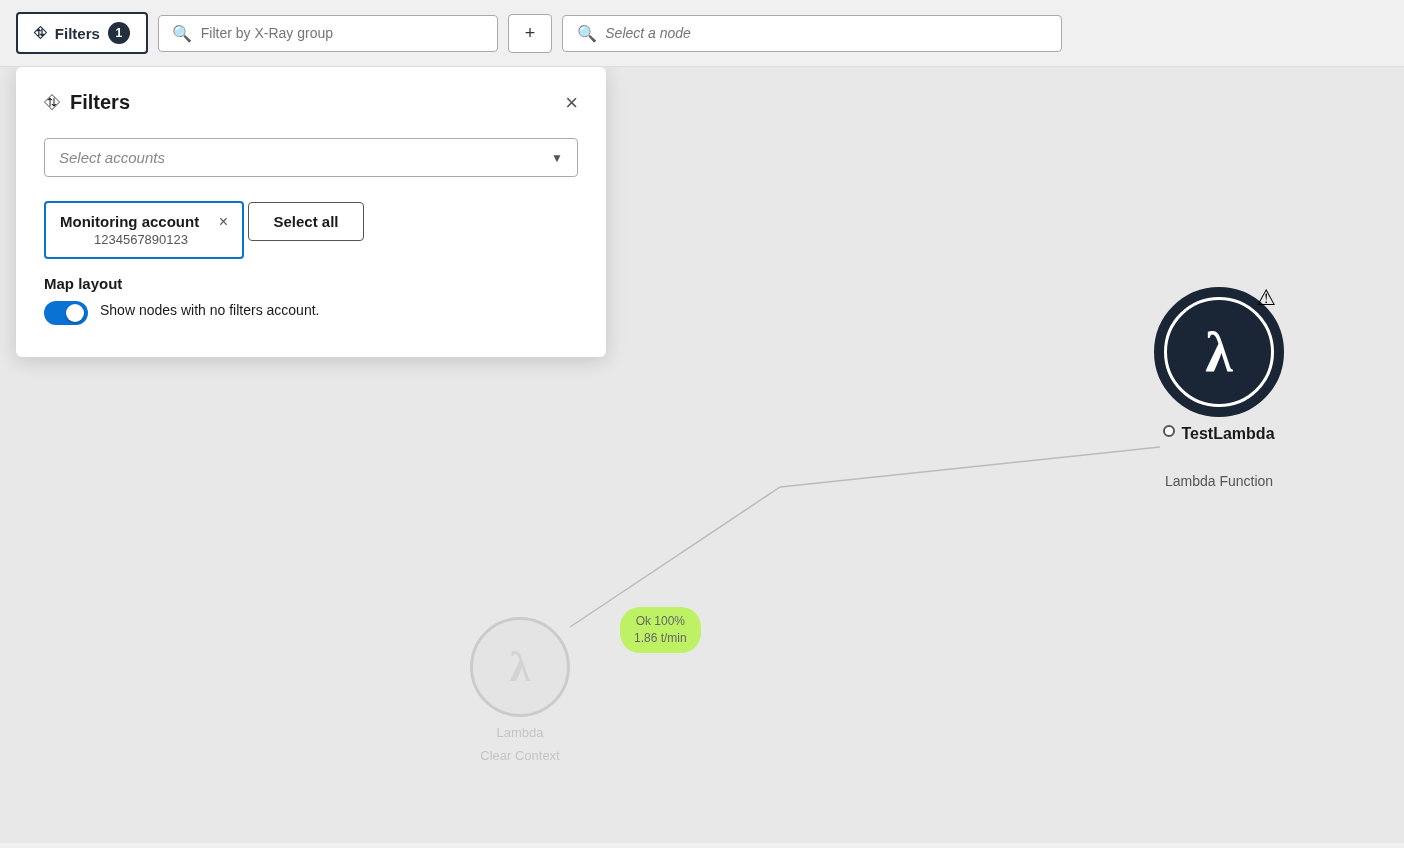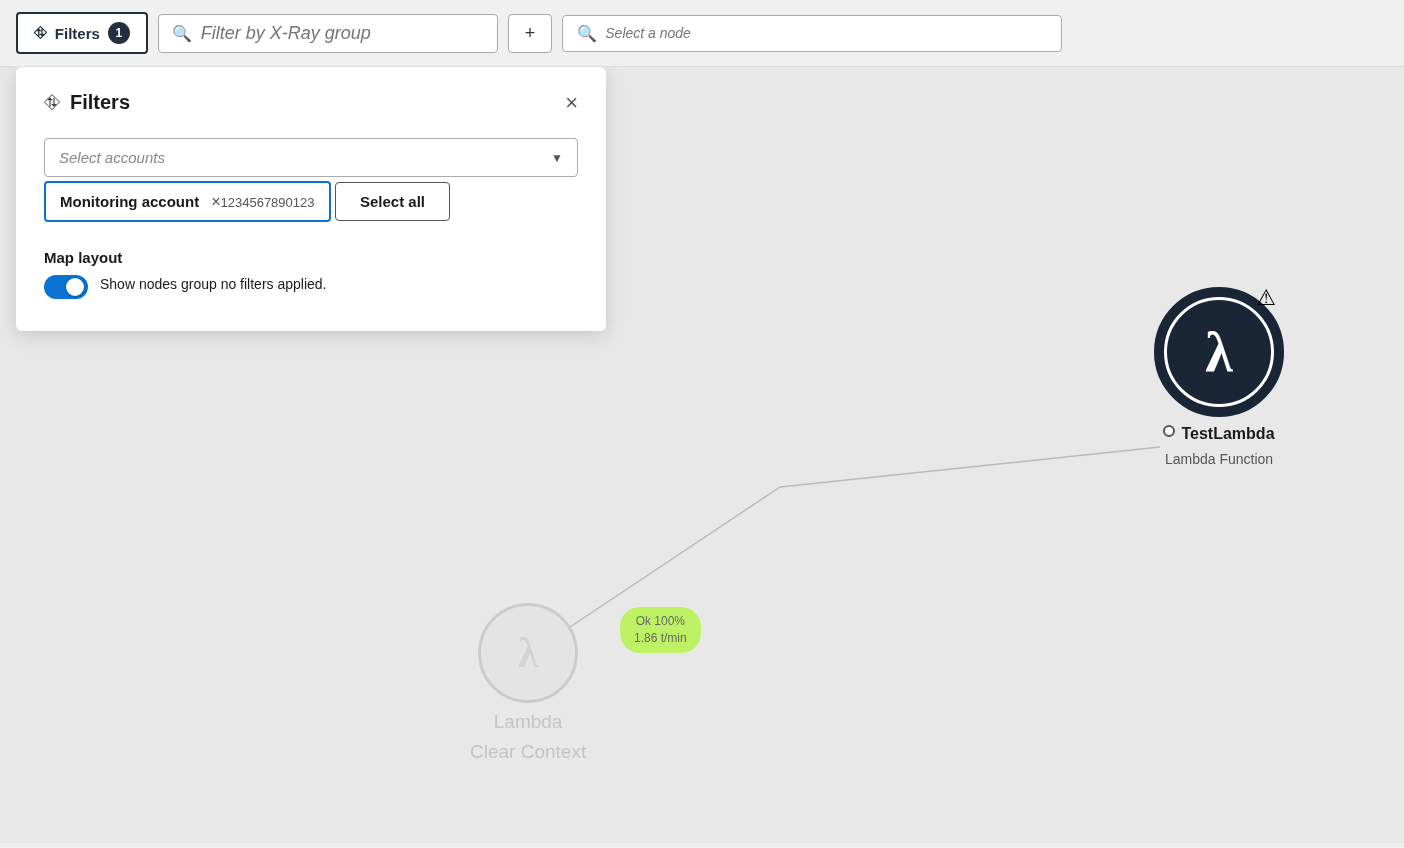--- a/index.html
+++ b/index.html
@@ -58,23 +58,22 @@
       padding: 8px 14px;
       border: 1px solid #aaa;
       background: white;
       border-radius: 4px;
       width: 340px;
     }
 
     .search-box input {
       border: none;
       outline: none;
-      font-size: 18px;
+      font-size: 14px;
       color: #666;
-      font-style: italic;
       width: 100%;
       background: transparent;
     }
 
     .add-btn {
       padding: 8px 16px;
       border: 1px solid #aaa;
       background: white;
       border-radius: 4px;
       cursor: pointer;
@@ -163,38 +162,38 @@
 
     .select-dropdown {
       display: flex;
       align-items: center;
       justify-content: space-between;
       padding: 10px 14px;
       border: 1px solid #aaa;
       border-radius: 4px;
       cursor: pointer;
       background: white;
-      margin-bottom: 4px;
+      margin-bottom: 24px;
     }
 
     .select-dropdown span {
       font-size: 15px;
       color: #888;
       font-style: italic;
     }
 
     .select-dropdown .chevron {
       color: #555;
       font-size: 12px;
     }
 
     
     .account-tag {
       display: inline-flex;
-      flex-direction: row;
+      flex-direction: column;
       padding: 10px 14px;
       border: 2px solid #0972d3;
       border-radius: 4px;
       margin-bottom: 16px;
       background: white;
       min-width: 200px;
     }
 
     .account-tag-top {
       display: flex;
@@ -206,20 +205,21 @@
     .account-name {
       font-size: 15px;
       font-weight: 600;
       color: #1a1a1a;
     }
 
     .account-number {
       font-size: 13px;
       color: #555;
       margin-top: 2px;
+      margin-left: 34px;
     }
 
     .tag-remove {
       background: none;
       border: none;
       cursor: pointer;
       font-size: 16px;
       color: #555;
       line-height: 1;
     }
@@ -374,20 +374,21 @@
 
     .node-name {
       font-size: 16px;
       font-weight: 700;
       color: #1a1a1a;
     }
 
     .node-type {
       font-size: 14px;
       color: #555;
+      margin-top: 22px;
     }
 
     
     .ghost-node {
       position: absolute;
       bottom: 80px;
       left: 470px;
       display: flex;
       flex-direction: column;
       align-items: center;
@@ -407,21 +408,21 @@
     }
 
     .ghost-lambda {
       font-size: 42px;
       color: #bbb;
       font-weight: 900;
       font-family: serif;
     }
 
     .ghost-text {
-      font-size: 19px;
+      font-size: 13px;
       color: #999;
       text-align: center;
     }
 
     
     .connection-label {
       position: absolute;
       bottom: 190px;
       left: 620px;
       background: #bef264;
@@ -533,19 +534,19 @@
 
     <button class="clear-btn">Select all</button>
 
     <div class="map-layout-section">
       <div class="map-layout-label">Map layout</div>
       <div class="toggle-row">
         <label class="toggle-switch">
           <input type="checkbox" checked="" style="">
           <span class="toggle-slider"></span>
         </label>
-        <span class="toggle-text">Show nodes group no filters applied.</span>
+        <span class="toggle-text">Show nodes with no filters account.</span>
       </div>
     </div>
 
   </div>
 
 </div>
 
 </body></html>

